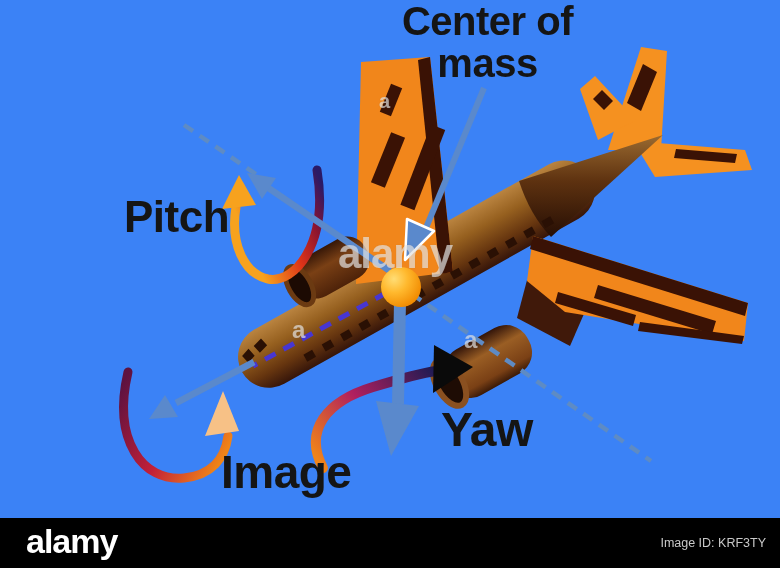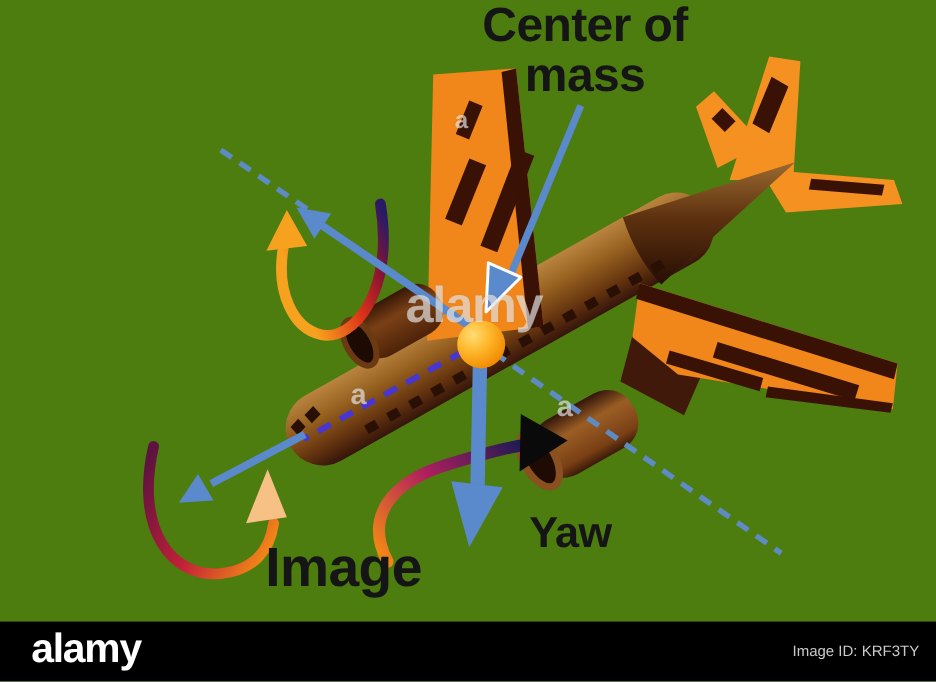--- a/index.html
+++ b/index.html
@@ -1,18 +1,18 @@
 <!DOCTYPE html>
 <html><head>
 <meta charset="utf-8">
 <style>
   html,body{margin:0;padding:0;background:#888;}
   .stage{
     position:relative;width:780px;height:568px;overflow:hidden;
-    background:#4d7c0f;font-family:"Liberation Sans",sans-serif;
+    background:#3b82f6;font-family:"Liberation Sans",sans-serif;
     -webkit-font-smoothing:antialiased;
   }
   .art{position:absolute;left:0;top:0;}
   .lbl{
     position:absolute;color:#151515;font-weight:700;line-height:1.05;
     white-space:nowrap;letter-spacing:-.5px;
   }
   .title{white-space:normal;text-align:center;}
   .wm{
     position:absolute;color:rgba(255,255,255,.55);font-weight:700;
@@ -178,22 +178,23 @@
     </g>
     <g fill="#5A89CC">
       <line x1="400" y1="302" x2="398" y2="404" stroke="#5A89CC" stroke-width="12"></line>
       <polygon points="391,456 376,401 419,406"></polygon>
     </g>
 
     <circle cx="401" cy="287" r="20" fill="url(#ballGrad)"></circle>
   </svg>
 
   <div class="lbl title" style="left:375px;top:0px;width:225px;font-size:40px;">Center of mass</div>
+  <div class="lbl" style="left:124px;top:194px;font-size:44px;">Pitch</div>
   <div class="lbl" style="left:221px;top:448px;font-size:46px;">Image</div>
-  <div class="lbl" style="left:441px;top:405px;font-size:36px;margin-top:20px;">Yaw</div>
+  <div class="lbl" style="left:441px;top:405px;font-size:48px;">Yaw</div>
 
   <div class="wm" style="left:330px;top:230px;width:130px;text-align:center;font-size:42px;">alamy</div>
   <div class="wm" style="left:292px;top:316px;font-size:24px;">a</div>
   <div class="wm" style="left:464px;top:326px;font-size:24px;">a</div>
   <div class="wm" style="left:379px;top:90px;font-size:20px;">a</div>
 
   <div class="footer">
     <div class="logo">alamy</div>
     <div class="meta">
       <div class="id">Image ID: KRF3TY</div>

